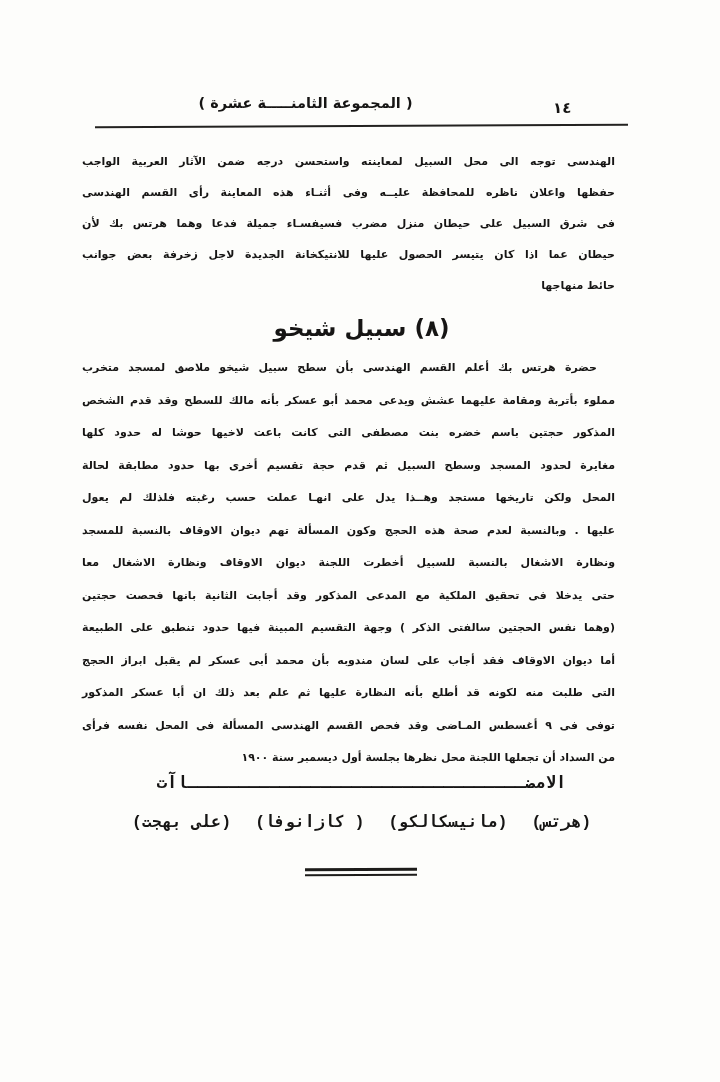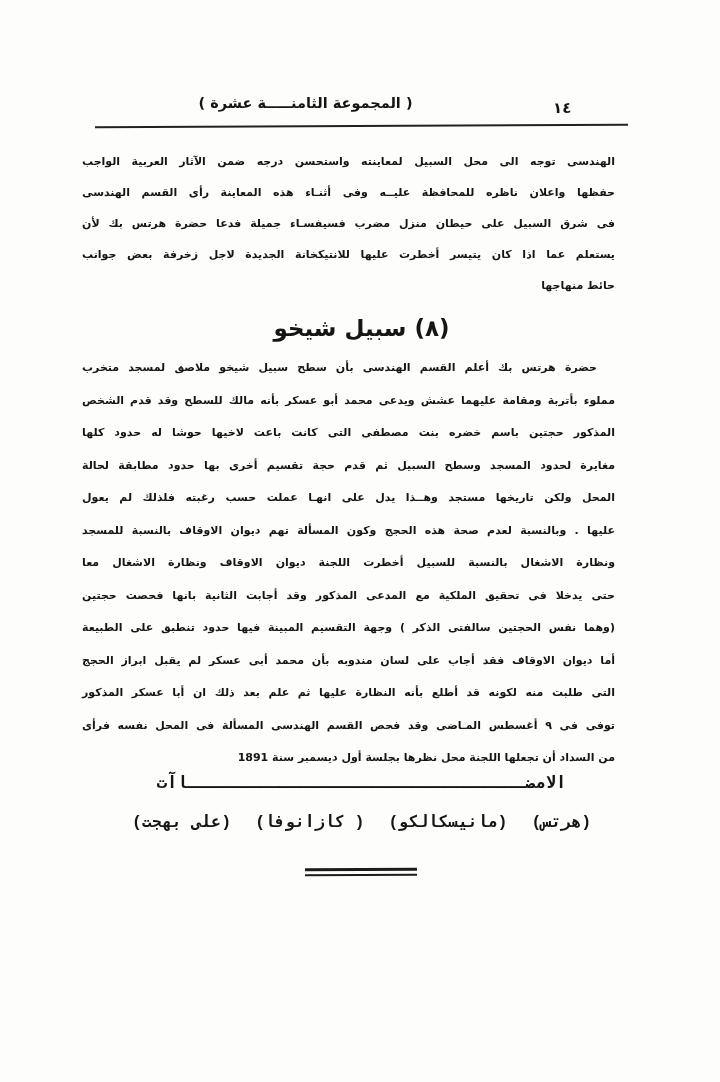--- a/index.html
+++ b/index.html
@@ -110,41 +110,41 @@
   <div class="header">
     <div class="header-title">( المجموعة الثامنـــــة عشرة )</div>
     <div class="page-number">١٤</div>
   </div>
 
   <div class="header-rule"></div>
 
   <div class="para para-1">
     <div class="line">الهندسى توجه الى محل السبيل لمعاينته واستحسن درجه ضمن الآثار العربية الواجب</div>
     <div class="line">حفظها واعلان ناظره للمحافظة عليــه وفى أثنـاء هذه المعاينة رأى القسم الهندسى</div>
-    <div class="line">فى شرق السبيل على حيطان منزل مضرب فسيفسـاء جميلة فدعا حضرة هرتس بك لأن</div>
-    <div class="line">يستعلم عما اذا كان يتيسر أخطرت عليها للانتيكخانة الجديدة لاجل زخرفة بعض جوانب</div>
+    <div class="line">فى شرق السبيل على حيطان منزل مضرب فسيفسـاء جميلة فدعا وهما هرتس بك لأن</div>
+    <div class="line">حيطان عما اذا كان يتيسر الحصول عليها للانتيكخانة الجديدة لاجل زخرفة بعض جوانب</div>
     <div class="line last">حائط منهاجها</div>
   </div>
 
   <div class="section-heading">(٨) سبيل شيخو</div>
 
   <div class="para para-2">
     <div class="line indent">حضرة هرتس بك أعلم القسم الهندسى بأن سطح سبيل شيخو ملاصق لمسجد متخرب</div>
     <div class="line">مملوء بأتربة ومقامة عليهما عشش ويدعى محمد أبو عسكر بأنه مالك للسطح وقد قدم الشخص</div>
     <div class="line">المذكور حجتين باسم خضره بنت مصطفى التى كانت باعت لاخيها حوشا له حدود كلها</div>
     <div class="line">مغايرة لحدود المسجد وسطح السبيل ثم قدم حجة تقسيم أخرى بها حدود مطابقة لحالة</div>
     <div class="line">المحل ولكن تاريخها مستجد وهــذا يدل على انهـا عملت حسب رغبته فلذلك لم يعول</div>
     <div class="line">عليها . وبالنسبة لعدم صحة هذه الحجج وكون المسألة تهم ديوان الاوقاف بالنسبة للمسجد</div>
     <div class="line">ونظارة الاشغال بالنسبة للسبيل أخطرت اللجنة ديوان الاوقاف ونظارة الاشغال معا</div>
     <div class="line">حتى يدخلا فى تحقيق الملكية مع المدعى المذكور وقد أجابت الثانية بانها فحصت حجتين</div>
     <div class="line">(وهما نفس الحجتين سالفتى الذكر ) وجهة التقسيم المبينة فيها حدود تنطبق على الطبيعة</div>
     <div class="line">أما ديوان الاوقاف فقد أجاب على لسان مندوبه بأن محمد أبى عسكر لم يقبل ابراز الحجج</div>
     <div class="line">التى طلبت منه لكونه قد أطلع بأنه النظارة عليها ثم علم بعد ذلك ان أبا عسكر المذكور</div>
     <div class="line">توفى فى ٩ أغسطس المـاضى وقد فحص القسم الهندسى المسألة فى المحل نفسه فرأى</div>
-    <div class="line last">من السداد أن تجعلها اللجنة محل نظرها بجلسة أول ديسمبر سنة 1891</div>
+    <div class="line last">من السداد أن تجعلها اللجنة محل نظرها بجلسة أول ديسمبر سنة ١٩٠٠</div>
   </div>
 
   <div class="sig-label">الامضـــــــــــــــــــــــــــــــــاآت</div>
 
   <div class="sig-names">
     <span class="sig-name">(هرتس)</span>
     <span class="sig-name">(مانيسكالكو)</span>
     <span class="sig-name">( كازانوفا)</span>
     <span class="sig-name">(على بهجت)</span>
   </div>

